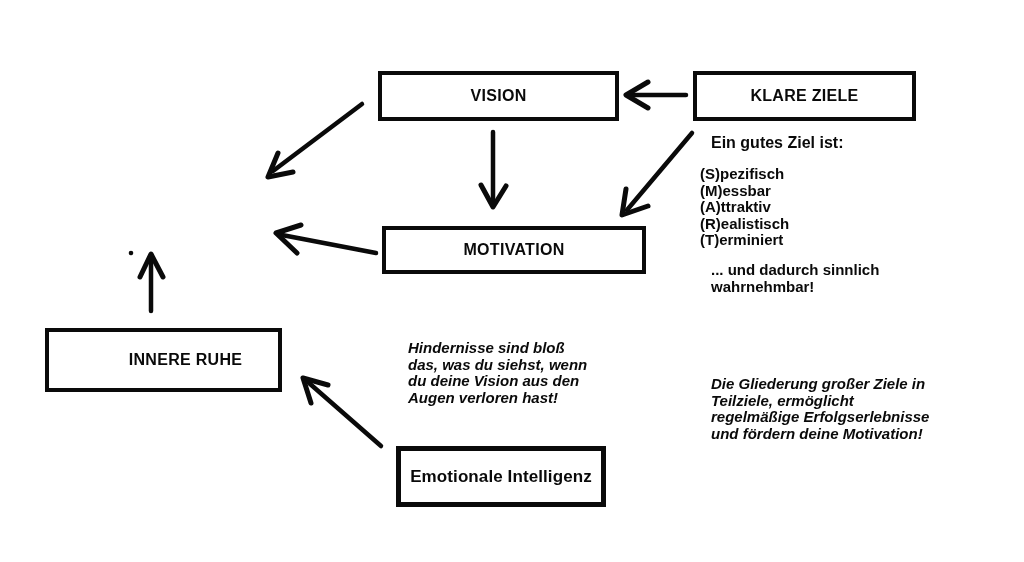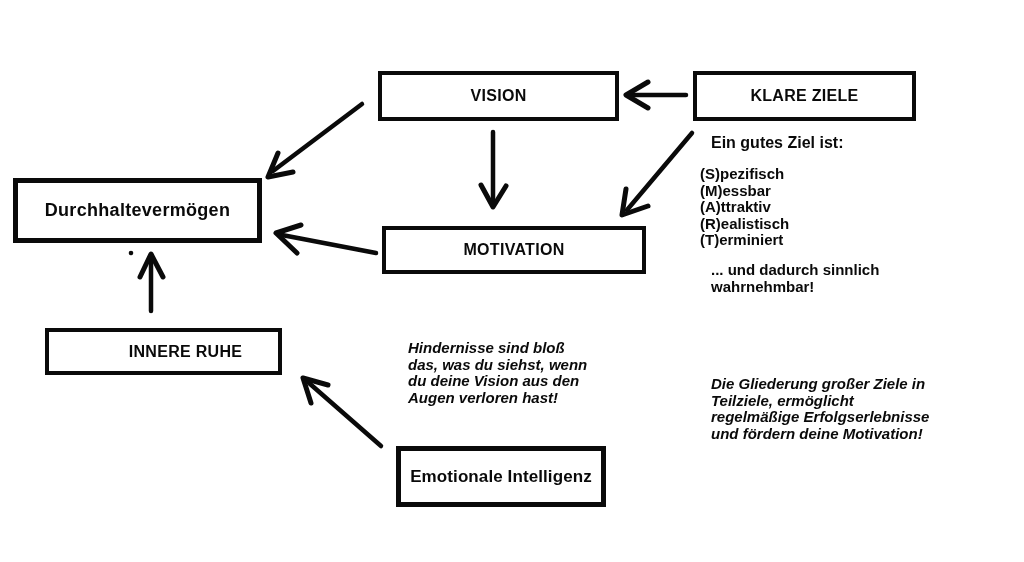--- a/index.html
+++ b/index.html
@@ -29,21 +29,21 @@
     letter-spacing: 0.3px;
     text-align: center;
   }
   .box--durchhaltevermoegen {
     left: 13px; top: 178px; width: 249px; height: 65px;
     border-width: 5px; font-size: 18px;
   }
   .box--vision     { left: 378px; top: 71px;  width: 241px; height: 50px; }
   .box--motivation { left: 382px; top: 226px; width: 264px; height: 48px; }
   .box--klare-ziele{ left: 693px; top: 71px;  width: 223px; height: 50px; }
-  .box--innere-ruhe{ left: 45px;  top: 328px; width: 237px; height: 47px; padding-left: 44px; }
+  .box--innere-ruhe{ left: 45px;  top: 328px; width: 237px; height: 64px; padding-left: 44px; }
   .box--emotionale-intelligenz {
     left: 396px; top: 446px; width: 210px; height: 61px;
     border-width: 5px; font-size: 17px; letter-spacing: 0.1px;
   }
   .note {
     position: absolute;
     white-space: pre-line;
     font-weight: 700;
     font-size: 15px;
     line-height: 16.5px;
@@ -95,23 +95,20 @@
 
     <path class="shaft" d="M151,311 L151,259"></path>
     <path class="head" d="M140,277 L151,254 L163,277"></path>
 
     <path class="shaft" d="M381,446 L309,383"></path>
     <path class="head" d="M311,403 L303,378 L328,385"></path>
 
     <circle cx="131" cy="253" r="2.3" fill="#0a0a0a"></circle>
   </svg>
 
-  <div class="box box--durchhaltevermoegen">
-    <span>Durchhaltevermögen</span>
-  </div>
 
   <div class="box box--vision">
     <span>VISION</span>
   </div>
 
   <div class="box box--klare-ziele">
     <span>KLARE ZIELE</span>
   </div>
 
   <div class="box box--motivation">

